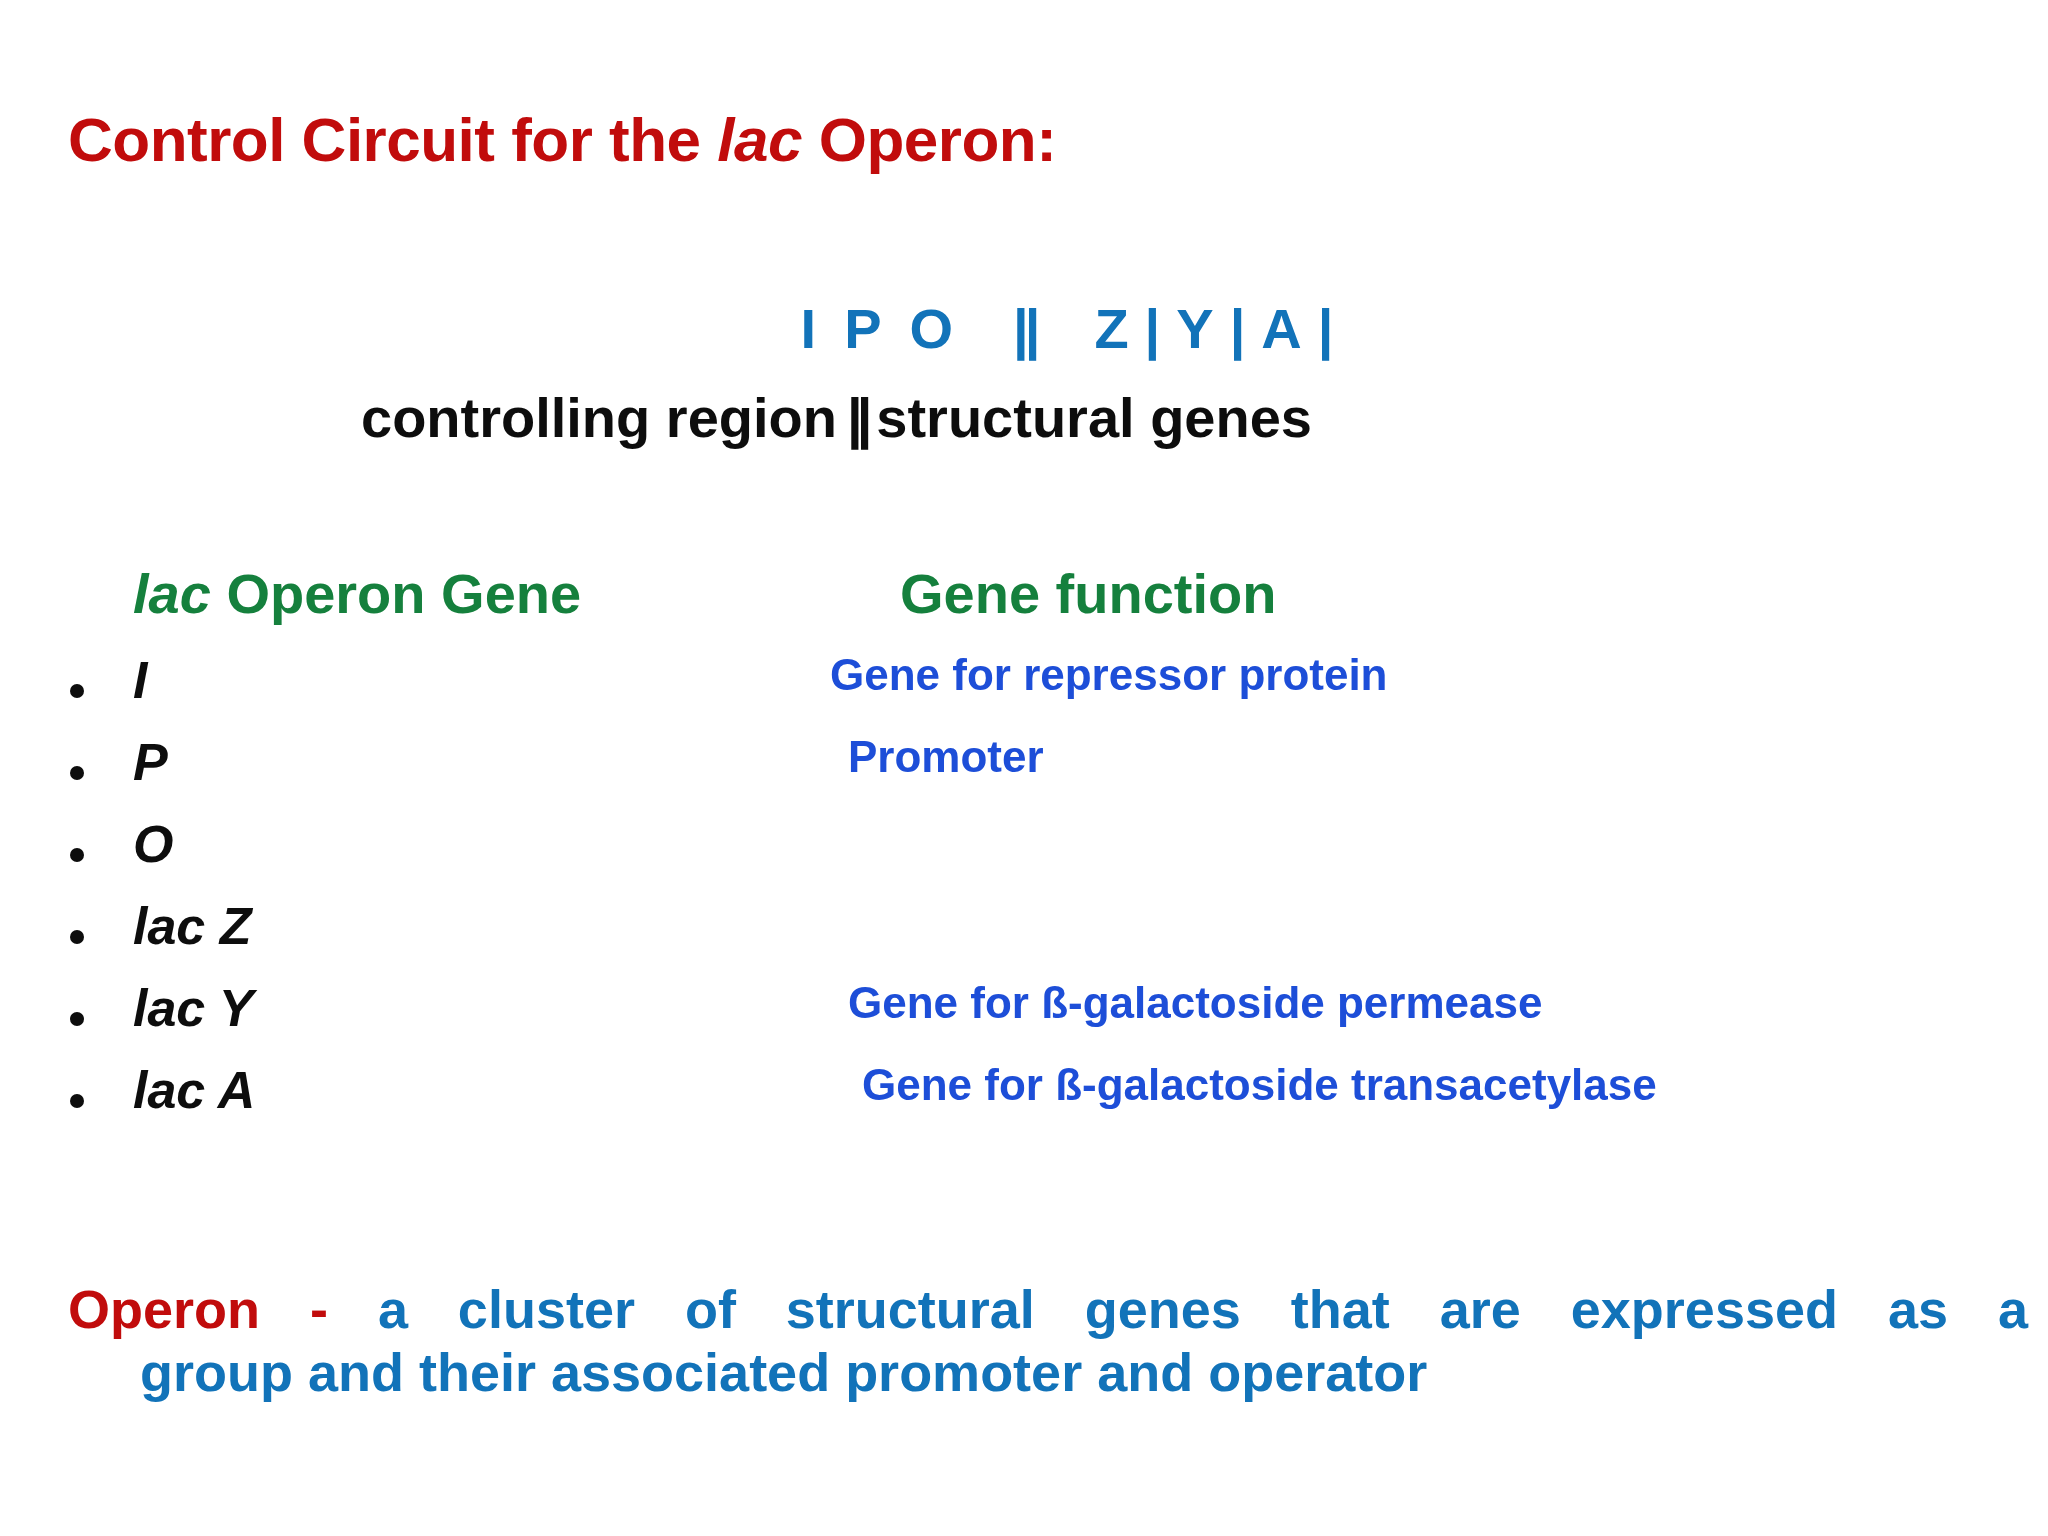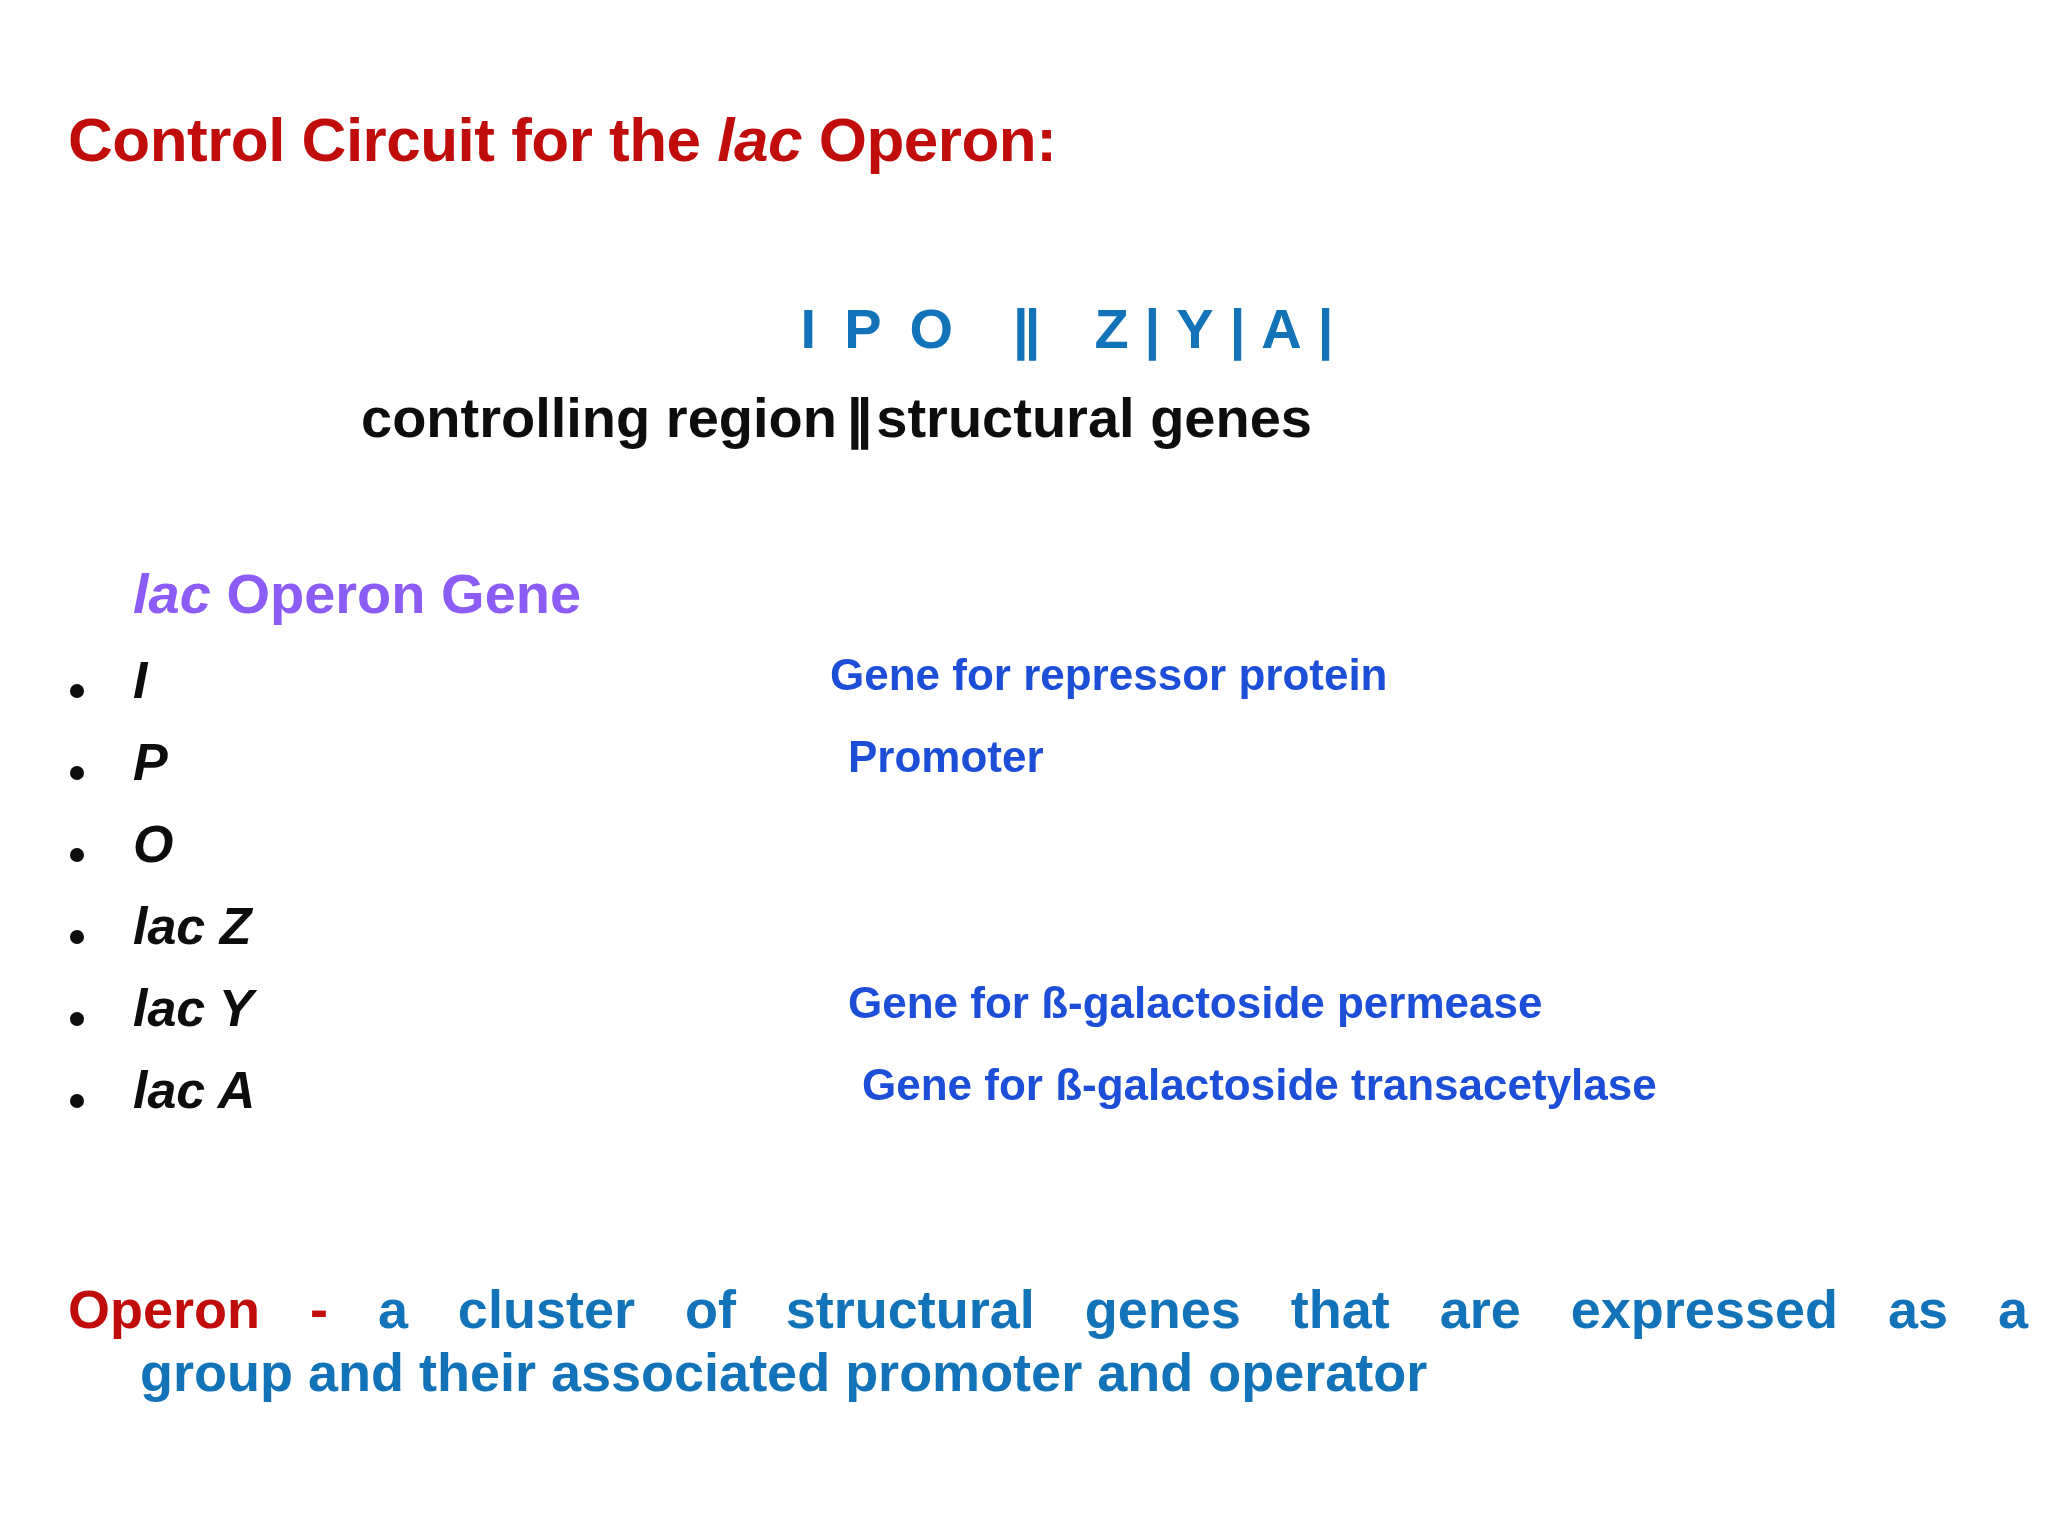--- a/index.html
+++ b/index.html
@@ -72,21 +72,21 @@
 
   
   .table-head {
     position: absolute;
     left: 0;
     top: 561px;
     width: 2048px;
     height: 80px;
     font-size: 56px;
     font-weight: bold;
-    color: #8b5cf6;
+    color: #15803d;
     white-space: nowrap;
   }
   .th-gene {
     position: absolute;
     left: 133px;
     top: 0;
   }
   .th-gene .ital { font-style: italic; }
   .th-func {
     position: absolute;
@@ -168,20 +168,21 @@
   <div class="gene-map">
     <span>I</span><span class="gap"></span><span>P</span><span class="gap"></span><span>O</span><span class="gap"></span><span class="gap"></span><span class="sep-double">||</span><span class="gap"></span><span class="gap"></span><span>Z</span><span class="gap-sm"></span><span>|</span><span class="gap-sm"></span><span>Y</span><span class="gap-sm"></span><span>|</span><span class="gap-sm"></span><span>A</span><span class="gap-sm"></span><span>|</span>
   </div>
 
   <div class="region-line">
     <span>controlling region</span><span class="bars">||</span><span class="gap"></span><span>structural genes</span>
   </div>
 
   <div class="table-head">
     <div class="th-gene"><span class="ital">lac</span><span> Operon Gene</span></div>
+    <div class="th-func">Gene function</div>
   </div>
 
   <div class="rows" id="rows-container">
       <div class="row">
         <span class="bullet"></span>
         <span class="gene">I</span>
         <span class="func" style="left: 830px;">Gene for repressor protein</span>
       </div>
       <div class="row">
         <span class="bullet"></span>

